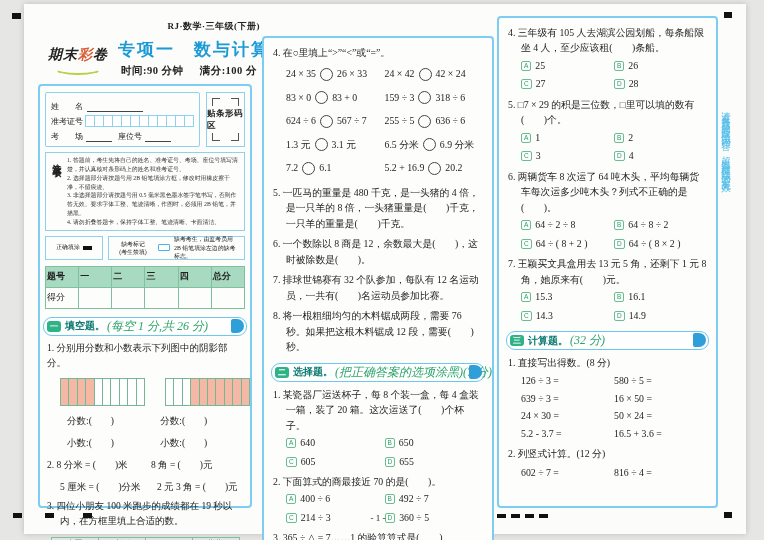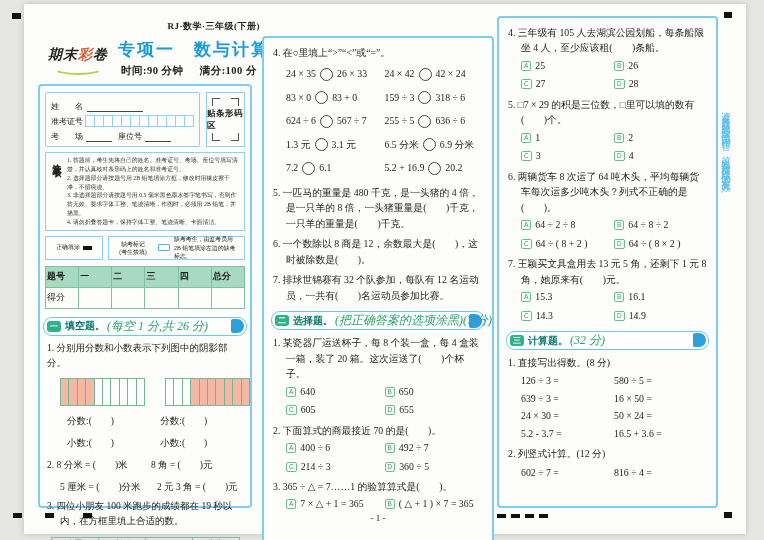--- a/index.html
+++ b/index.html
@@ -319,20 +319,21 @@
         </div>
       <div class="pair">
           <span>5.2 + 16.9</span>
           <span class="circle"></span>
           <span>20.2</span>
         </div>
     </div>
     <div class="q-para">5. 一匹马的重量是 480 千克，是一头猪的 4 倍，是一只羊的 8 倍，一头猪重量是(　　)千克，一只羊的重量是(　　)千克。</div>
     <div class="q-para">6. 一个数除以 8 商是 12，余数最大是(　　)，这时被除数是(　　)。</div>
     <div class="q-para">7. 排球世锦赛有 32 个队参加，每队有 12 名运动员，一共有(　　)名运动员参加比赛。</div>
+    <div class="q-para">8. 将一根粗细均匀的木料锯成两段，需要 76 秒。如果把这根木料锯成 12 段，需要(　　)秒。</div>
 
     <div class="sec-header" style="margin-left:-2px;margin-right:-2px;">
       <span class="sec-badge">二</span>
       <span class="sec-title">选择题。</span>
       <span class="sec-note">(把正确答案的选项涂黑)(7 分)</span>
       <span class="sec-tab"></span>
     </div>
 
     <div class="q-para">1. 某瓷器厂运送杯子，每 8 个装一盒，每 4 盒装一箱，装了 20 箱。这次运送了(　　)个杯子。</div>
     <div class="opts">

